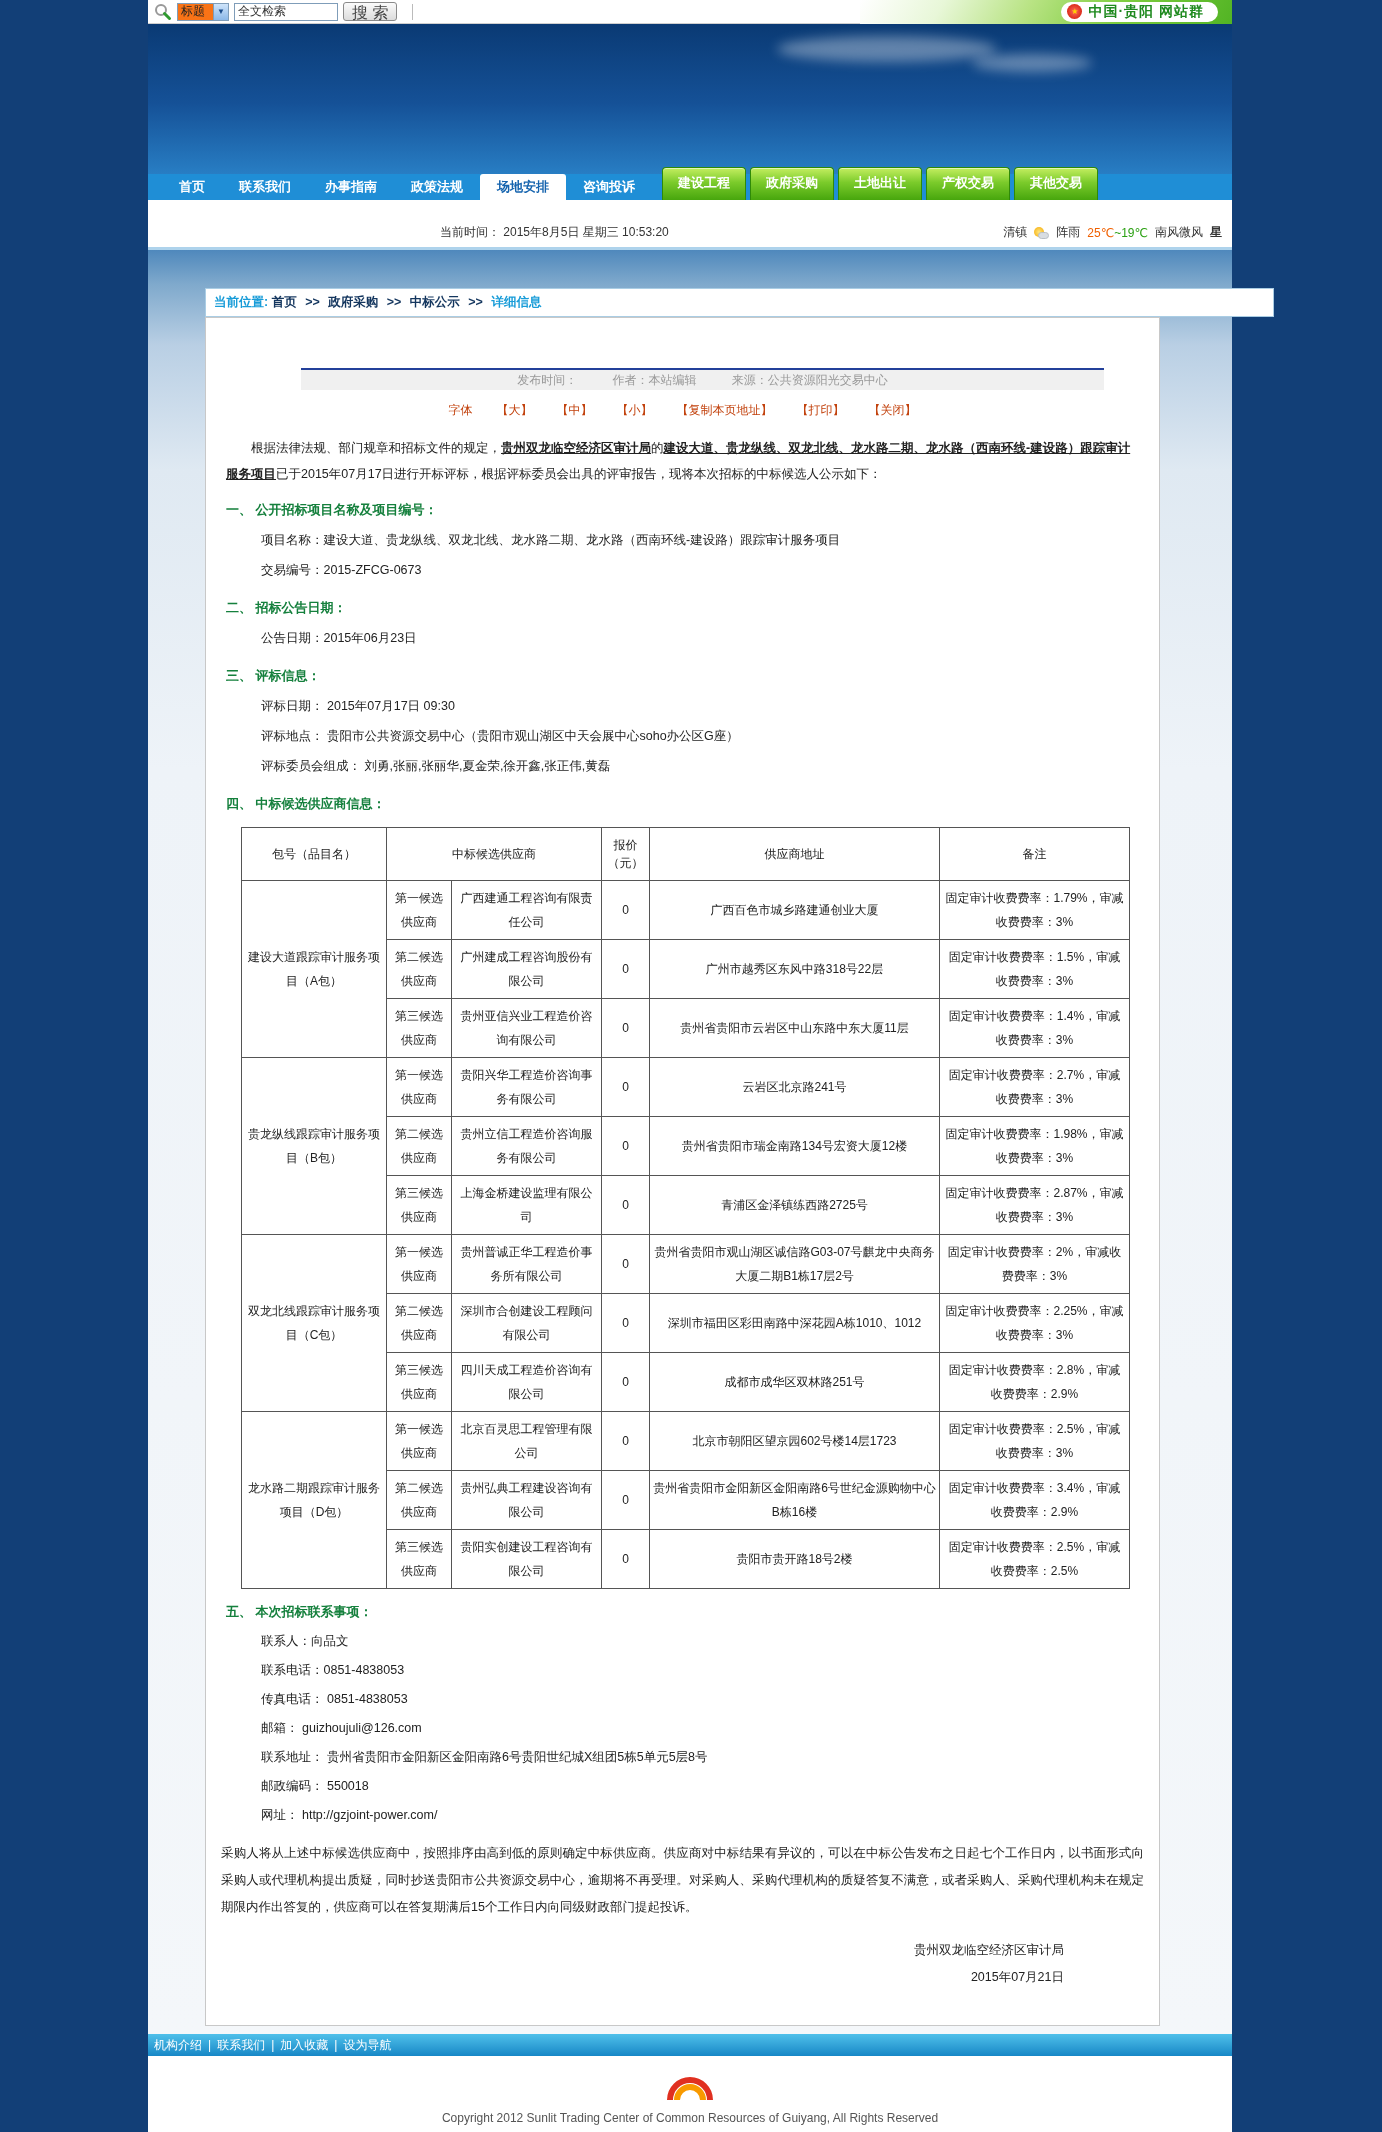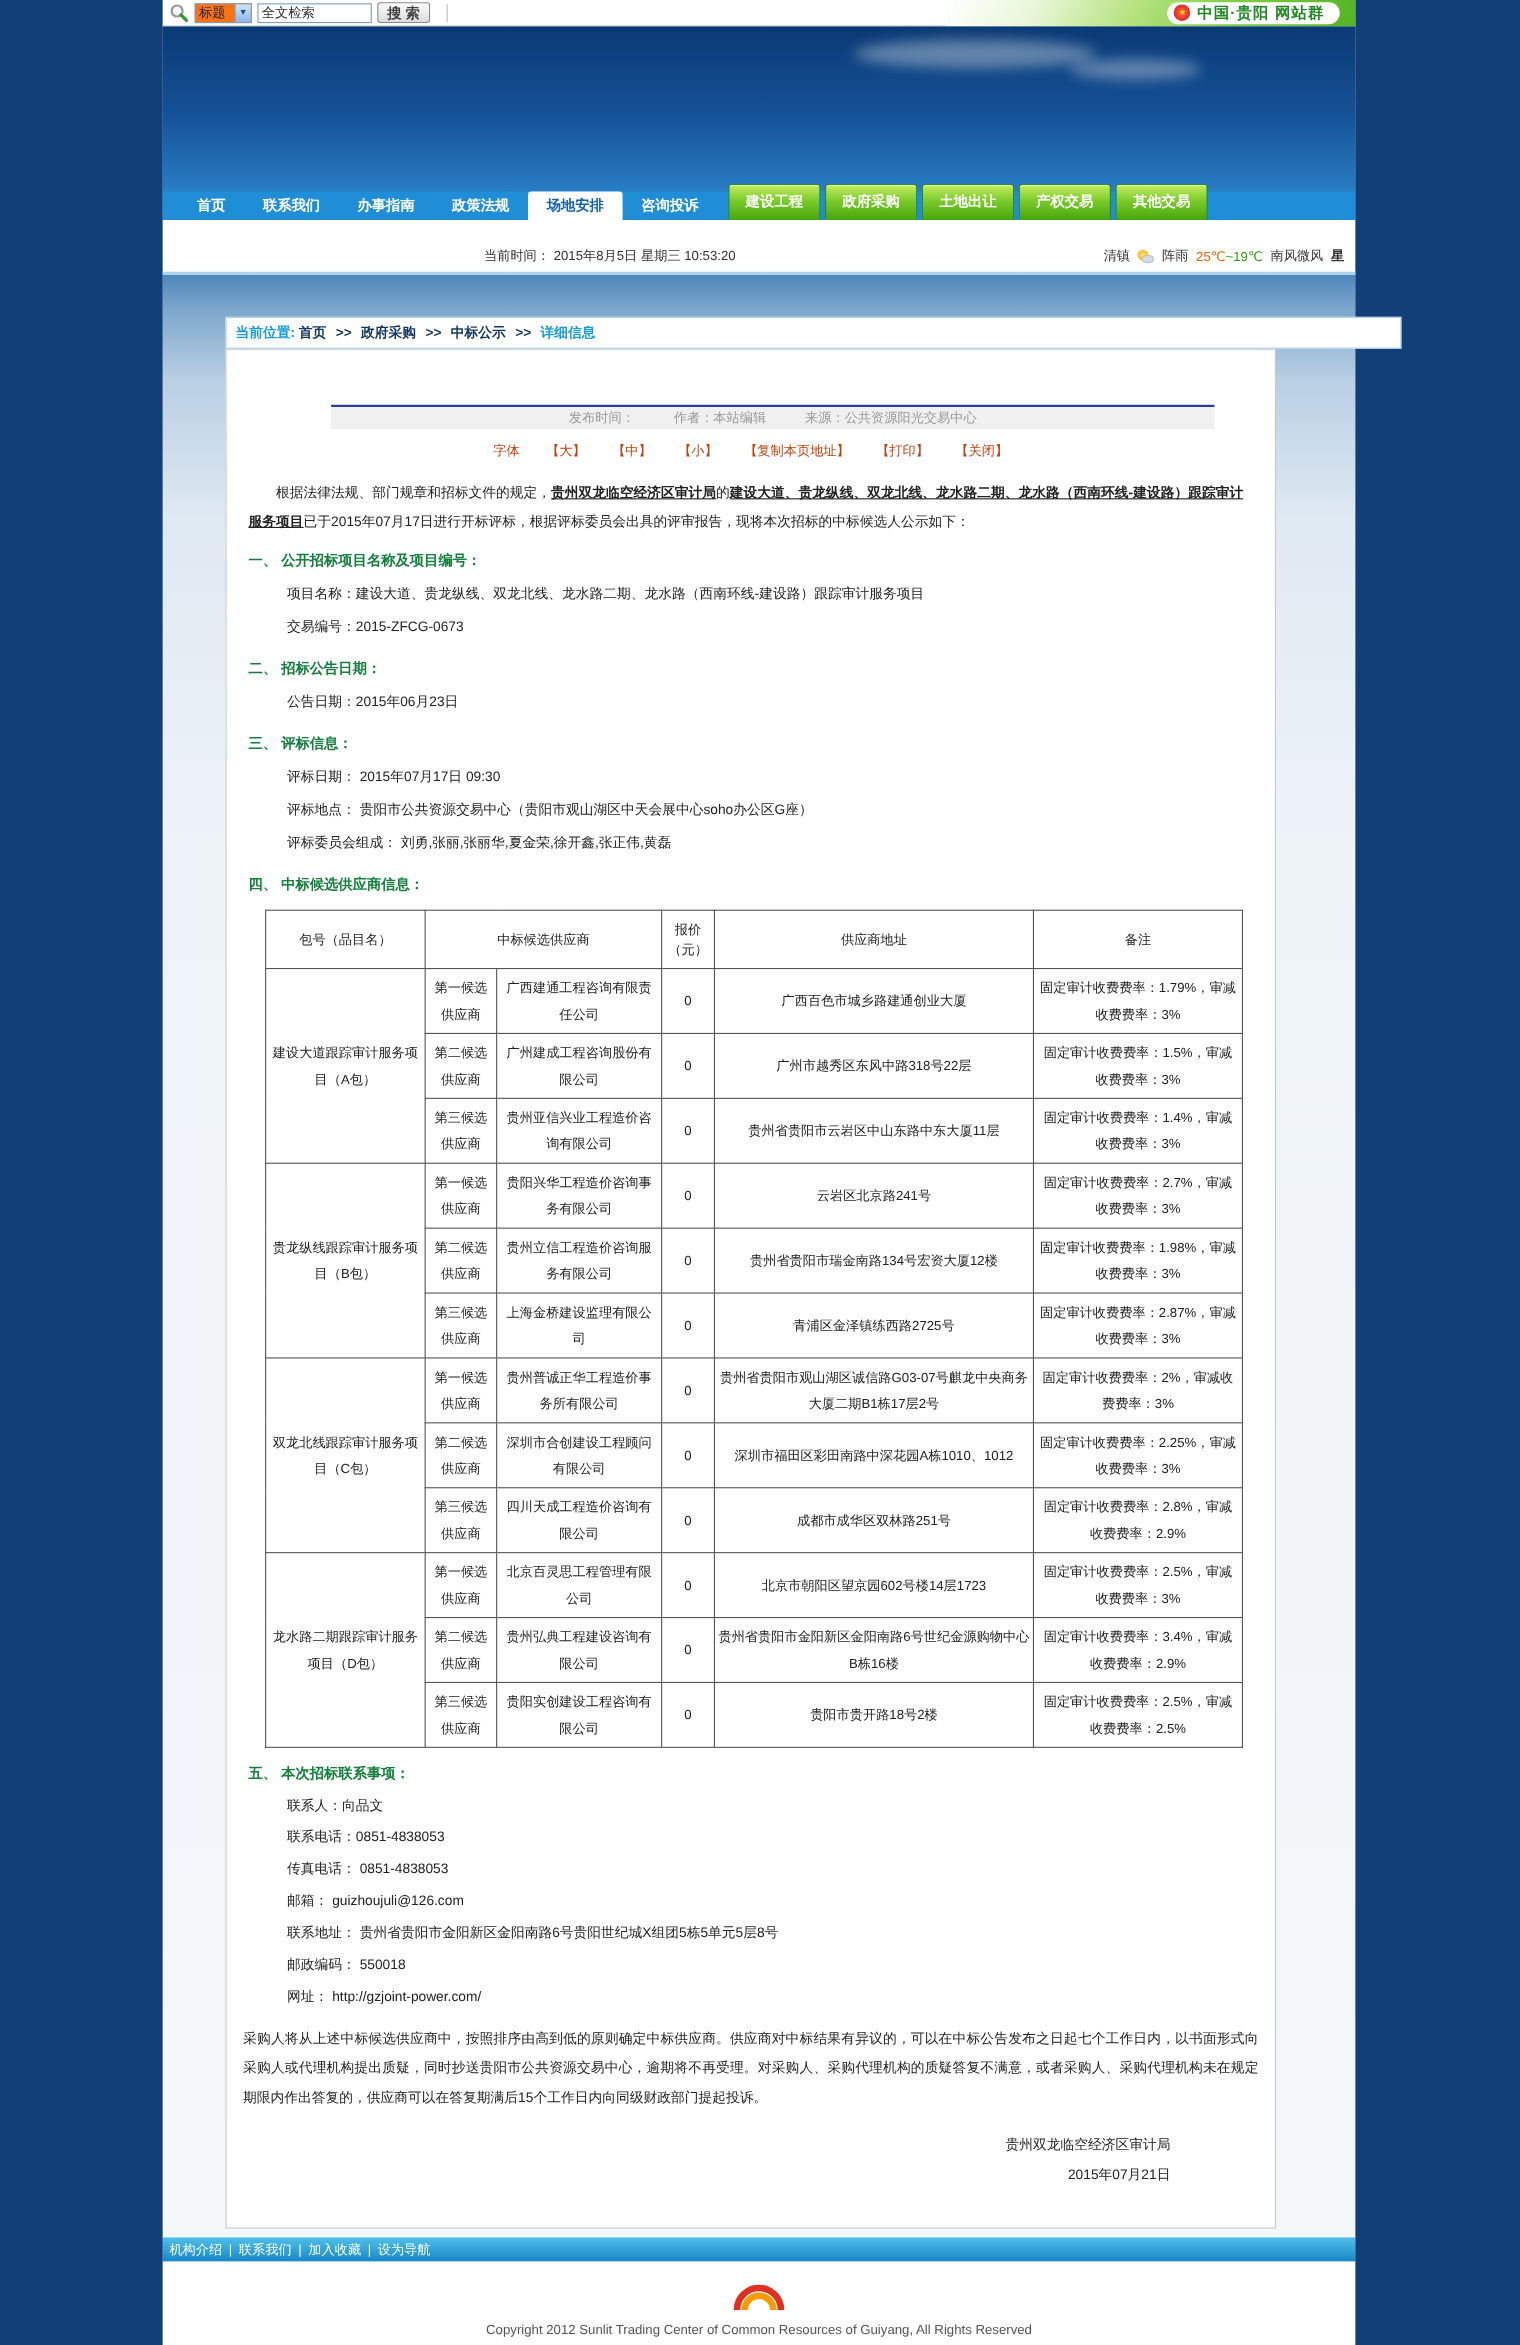--- a/index.html
+++ b/index.html
@@ -12,21 +12,21 @@
   .page-col { width:1084px; margin:0 0 0 148px; background:#fff; }
 
   
   .search-row { height:24px; display:flex; align-items:center; background:#fff; border-bottom:1px solid #cfcfcf; }
   .search-left { display:flex; align-items:center; gap:5px; padding-left:6px; flex:1; height:100%; }
   .mag { width:18px; height:18px; }
   .fake-select { display:flex; align-items:flex-end; border:1px solid #7f9db9; background:#f97316; height:18px; width:52px; font-size:12px; }
   .fake-select .txt { flex:1; padding-left:3px; }
   .fake-select .arrow { width:15px; height:16px; background:linear-gradient(#cfe4fa,#8cb8e8); border-left:1px solid #7f9db9; color:#1b4c8a; font-size:8px; text-align:center; line-height:16px; }
   .search-input { width:104px; height:18px; border:1px solid #7f9db9; font-size:12px; padding:0 3px; color:#333; }
-  .search-btn { height:19px; padding:0 8px; font-size:13px; border:1px solid #8a8a8a; border-radius:3px; background:linear-gradient(#fbfbfb,#dcdcdc); color:#444; cursor:pointer;font-weight:bold; }
+  .search-btn { height:19px; padding:0 8px; font-size:16px; border:1px solid #8a8a8a; border-radius:3px; background:linear-gradient(#fbfbfb,#dcdcdc); color:#444; cursor:pointer; }
   .search-sep { width:1px; height:16px; background:#bbb; margin-left:10px; }
   .search-right { width:372px; height:24px; background:linear-gradient(120deg,#ffffff 0%,#e8f7d8 22%,#b8e383 45%,#7ccc3e 70%,#52b424 100%); display:flex; align-items:center; justify-content:flex-end; padding-right:14px; }
   .site-pill { background:#fff; border-radius:11px; height:20px; display:flex; align-items:center; gap:6px; padding:0 14px 0 6px; }
   .emblem-sm { width:15px; height:15px; border-radius:50%; background:radial-gradient(#ff6a5a,#cc1100); color:#ffd400; font-size:8px; line-height:15px; text-align:center; }
   .site-pill .t { color:#1f8a1f; font-weight:bold; font-size:14px; letter-spacing:1px; }
 
   
   .banner { position:relative; height:176px; background:linear-gradient(180deg,#0a3a74 0%,#155197 45%,#2f8ed4 100%); overflow:visible; }
   .cloud { position:absolute; border-radius:50%; filter:blur(6px); background:rgba(255,255,255,.35); }
   .cloud.c1 { width:220px; height:26px; left:58%; top:12px; }

